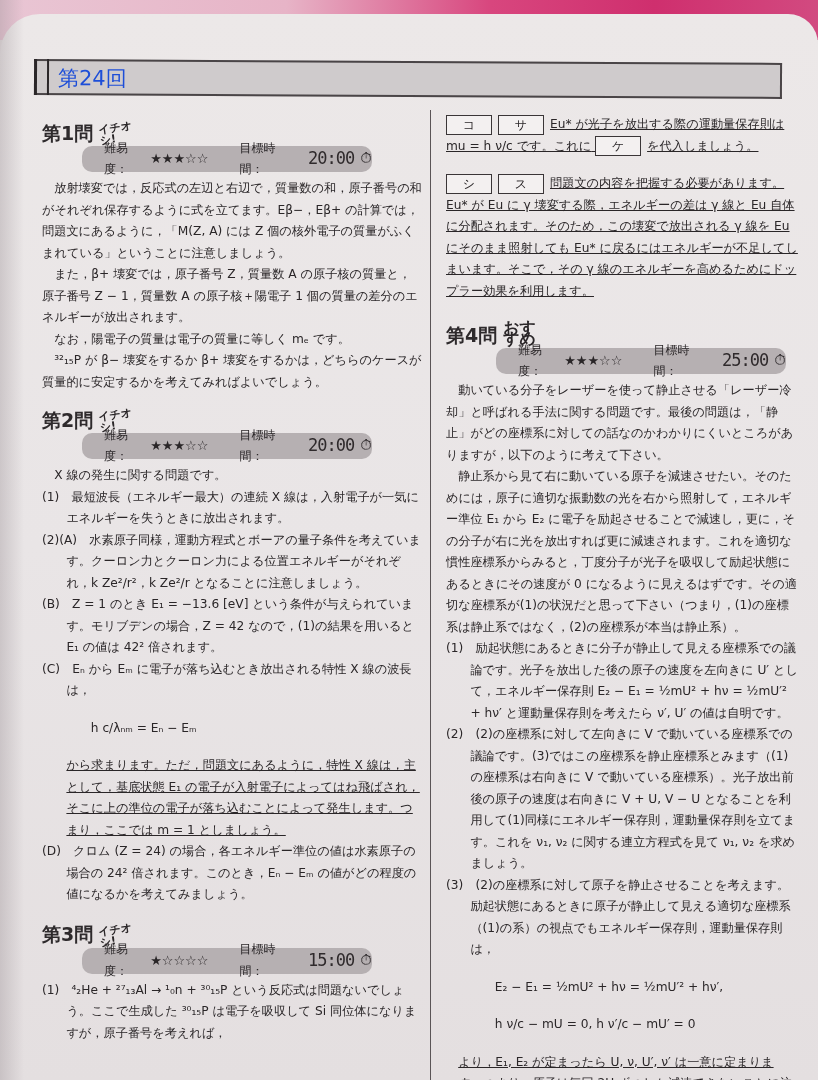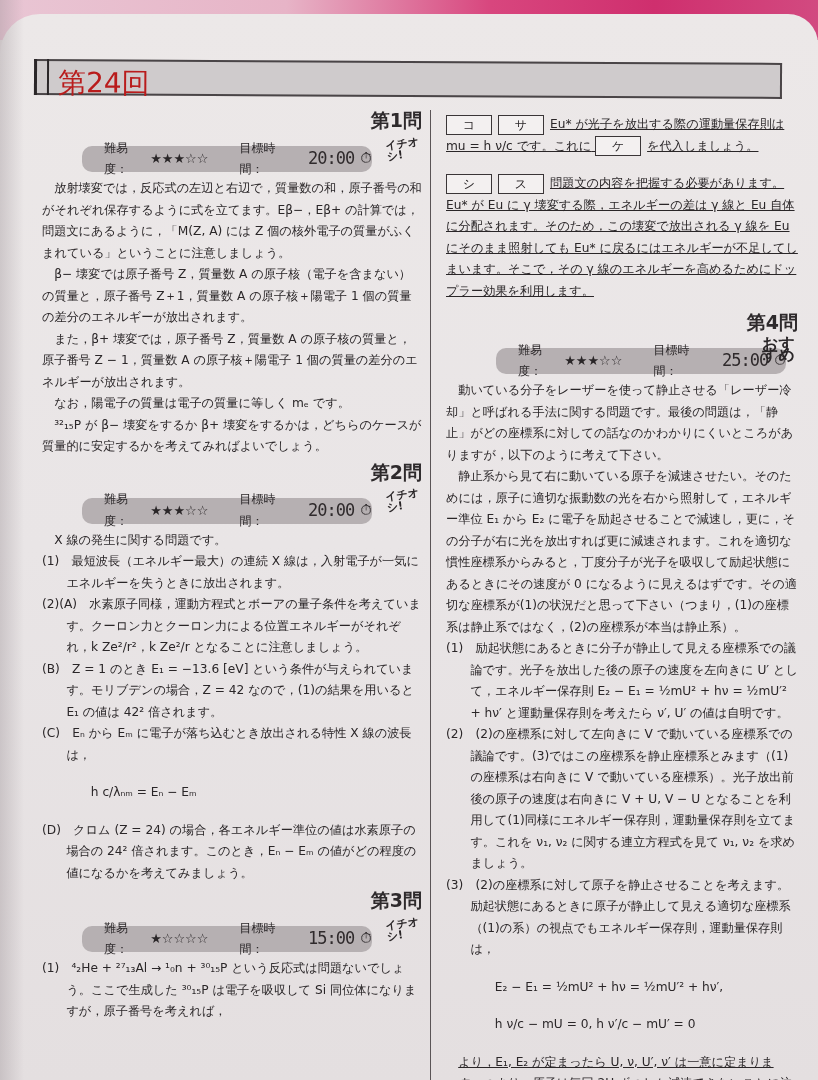--- a/index.html
+++ b/index.html
@@ -25,30 +25,30 @@
   .round-header {
     position:absolute; left:34px; top:61px; width:748px; height:36px;
     background:#cfcbcc; border:2px solid #4a4547; border-left:none;
     box-sizing:border-box; transform:rotate(0.3deg);
   }
   .round-header .bars {
     position:absolute; left:0; top:-2px; width:10px; height:36px;
     border-left:3px solid #2a2628; border-right:2px solid #2a2628;
   }
   .round-header .title {
-    position:absolute; left:24px; top:3px; font-size:28px; color:#b91c1c;
+    position:absolute; left:24px; top:3px; font-size:21px; color:#1d4ed8;
   }
   .col { position:absolute; font-size:12.2px; line-height:21.5px; }
   .col-left { left:42px; top:108px; width:380px; }
   .col-right { left:446px; top:108px; width:352px; }
   .divider {
     position:absolute; left:430px; top:110px; width:1px; height:970px;
     background:#5a5456;
   }
-  .q-head { display:flex; align-items:flex-end; height:34px; margin-top:2px;flex-direction:column; }
+  .q-head { display:flex; align-items:flex-end; height:34px; margin-top:2px; }
   .q-title { font-size:19px; font-weight:bold; color:#2e2a2c; }
   .q-badge {
     margin-left:6px; font-size:11px; font-weight:bold; line-height:11px;
     width:36px; height:28px; position:relative;
   }
   .q-badge span { position:absolute; }
   .diff-bar {
     margin:2px 0 6px 40px; width:290px; height:26px; border-radius:10px;
     background:#b6b0b2; display:flex; align-items:center; padding-left:22px;
     box-sizing:border-box; font-size:12px; color:#2a2628;
@@ -95,21 +95,20 @@
         </span>
     </div>
     <div class="diff-bar">
       <span>難易度：</span>
       <span class="stars">★★★☆☆</span>
       <span class="target-label">目標時間：</span>
       <span class="time">20:00</span>
       <span class="clock">⏱</span>
     </div>
     <p>放射壊変では，反応式の左辺と右辺で，質量数の和，原子番号の和がそれぞれ保存するように式を立てます。Eβ−，Eβ+ の計算では，問題文にあるように，「M(Z, A) には Z 個の核外電子の質量がふくまれている」ということに注意しましょう。</p>
-    <p>β− 壊変では原子番号 Z，質量数 A の原子核（電子を含まない）の質量と，原子番号 Z＋1，質量数 A の原子核＋陽電子 1 個の質量の差分のエネルギーが放出されます。</p>
     <p>また，β+ 壊変では，原子番号 Z，質量数 A の原子核の質量と，原子番号 Z − 1，質量数 A の原子核＋陽電子 1 個の質量の差分のエネルギーが放出されます。</p>
     <p>なお，陽電子の質量は電子の質量に等しく mₑ です。</p>
     <p>³²₁₅P が β− 壊変をするか β+ 壊変をするかは，どちらのケースが質量的に安定するかを考えてみればよいでしょう。</p>
   </div>
 
   <div style="margin-top:4px;">
     <div class="q-head">
       <span class="q-title">第2問</span>
       <span class="q-badge">
           <span style="top:6px;left:0;transform:rotate(-8deg);">イチオシ!</span>
@@ -121,20 +120,21 @@
       <span class="target-label">目標時間：</span>
       <span class="time">20:00</span>
       <span class="clock">⏱</span>
     </div>
     <p>X 線の発生に関する問題です。</p>
     <p class="item">(1)　最短波長（エネルギー最大）の連続 X 線は，入射電子が一気にエネルギーを失うときに放出されます。</p>
     <p class="item">(2)(A)　水素原子同様，運動方程式とボーアの量子条件を考えています。クーロン力とクーロン力による位置エネルギーがそれぞれ，k Ze²/r²，k Ze²/r となることに注意しましょう。</p>
     <p class="item">(B)　Z = 1 のとき E₁ = −13.6 [eV] という条件が与えられています。モリブデンの場合，Z = 42 なので，(1)の結果を用いると E₁ の値は 42² 倍されます。</p>
     <p class="item">(C)　Eₙ から Eₘ に電子が落ち込むとき放出される特性 X 線の波長は，</p>
     <div class="formula">h c/λₙₘ = Eₙ − Eₘ</div>
+    <p class="ni" style="padding-left:2em;">から求まります。ただ，問題文にあるように，特性 X 線は，主として，基底状態 E₁ の電子が入射電子によってはね飛ばされ，そこに上の準位の電子が落ち込むことによって発生します。つまり，ここでは m = 1 としましょう。</p>
     <p class="item">(D)　クロム (Z = 24) の場合，各エネルギー準位の値は水素原子の場合の 24² 倍されます。このとき，Eₙ − Eₘ の値がどの程度の値になるかを考えてみましょう。</p>
   </div>
 
   <div style="margin-top:6px;">
     <div class="q-head">
       <span class="q-title">第3問</span>
       <span class="q-badge">
           <span style="top:6px;left:0;transform:rotate(-8deg);">イチオシ!</span>
         </span>
     </div>

